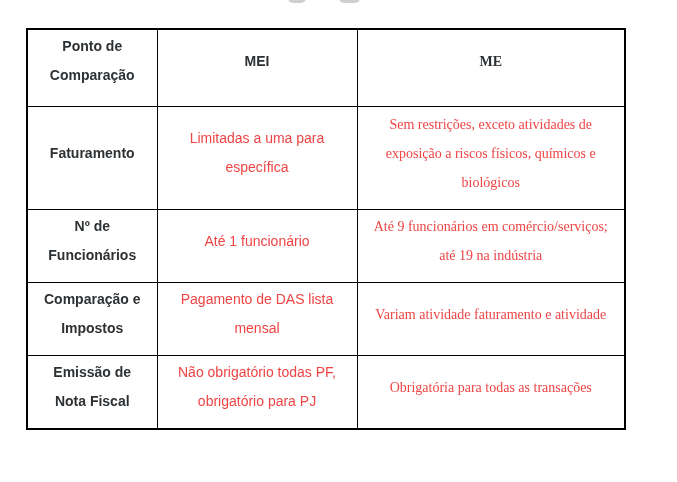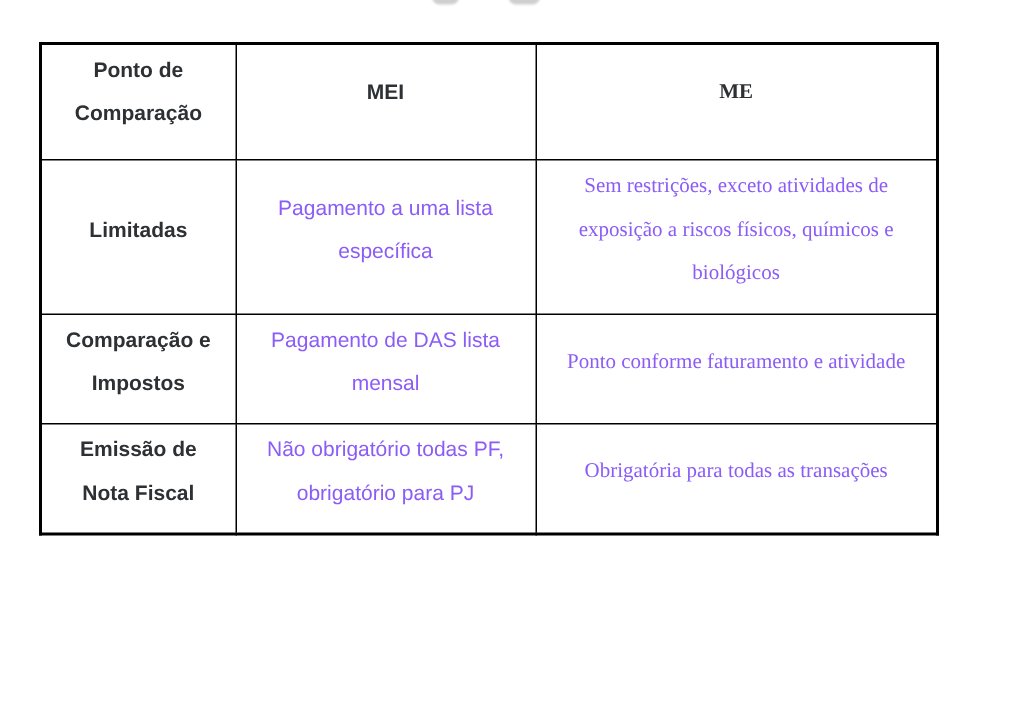--- a/index.html
+++ b/index.html
@@ -41,21 +41,21 @@
   table.cmp col.c2 { width: 200px; }
   table.cmp col.c3 { width: 268px; }
 
   table.cmp th, table.cmp td {
     border: 1.5px solid #000000;
     text-align: center;
     vertical-align: middle;
     font-size: 14px;
     line-height: 29px;
     font-weight: 400;
-    color: #8b5cf6;
+    color: #ef4444;
     padding: 2px 6px 12px 6px;
     overflow: hidden;
   }
   table.cmp th {
     font-weight: 700;
     color: #2d3134;
   }
   table.cmp td.col1, table.cmp th.col1 { padding-left: 10px; padding-right: 10px; }
   table.cmp td.col3, table.cmp th.col3 { padding-left: 8px;  padding-right: 8px; font-family: Liberation Serif, serif;  }
 
@@ -81,28 +81,33 @@
     </colgroup>
   <thead>
     <tr class="rh">
       <th class="col1">Ponto de Comparação</th>
       <th class="col2">MEI</th>
       <th class="col3">ME</th>
     </tr>
   </thead>
   <tbody>
     <tr class="r0">
-      <th class="col1">Limitadas</th>
-      <td class="col2">Pagamento a uma lista específica</td>
+      <th class="col1">Faturamento</th>
+      <td class="col2">Limitadas a uma para específica</td>
       <td class="col3">Sem restrições, exceto atividades de exposição a riscos físicos, químicos e biológicos</td>
+    </tr>
+    <tr class="r2">
+      <th class="col1">Nº de Funcionários</th>
+      <td class="col2">Até 1 funcionário</td>
+      <td class="col3">Até 9 funcionários em comércio/serviços; até 19 na indústria</td>
     </tr>
     <tr class="r3">
       <th class="col1">Comparação e Impostos</th>
       <td class="col2">Pagamento de DAS lista mensal</td>
-      <td class="col3">Ponto conforme faturamento e atividade</td>
+      <td class="col3">Variam atividade faturamento e atividade</td>
     </tr>
     <tr class="r4">
       <th class="col1">Emissão de Nota Fiscal</th>
       <td class="col2">Não obrigatório todas PF, obrigatório para PJ</td>
       <td class="col3">Obrigatória para todas as transações</td>
     </tr>
   </tbody>
 </table>
 
 </body></html>

